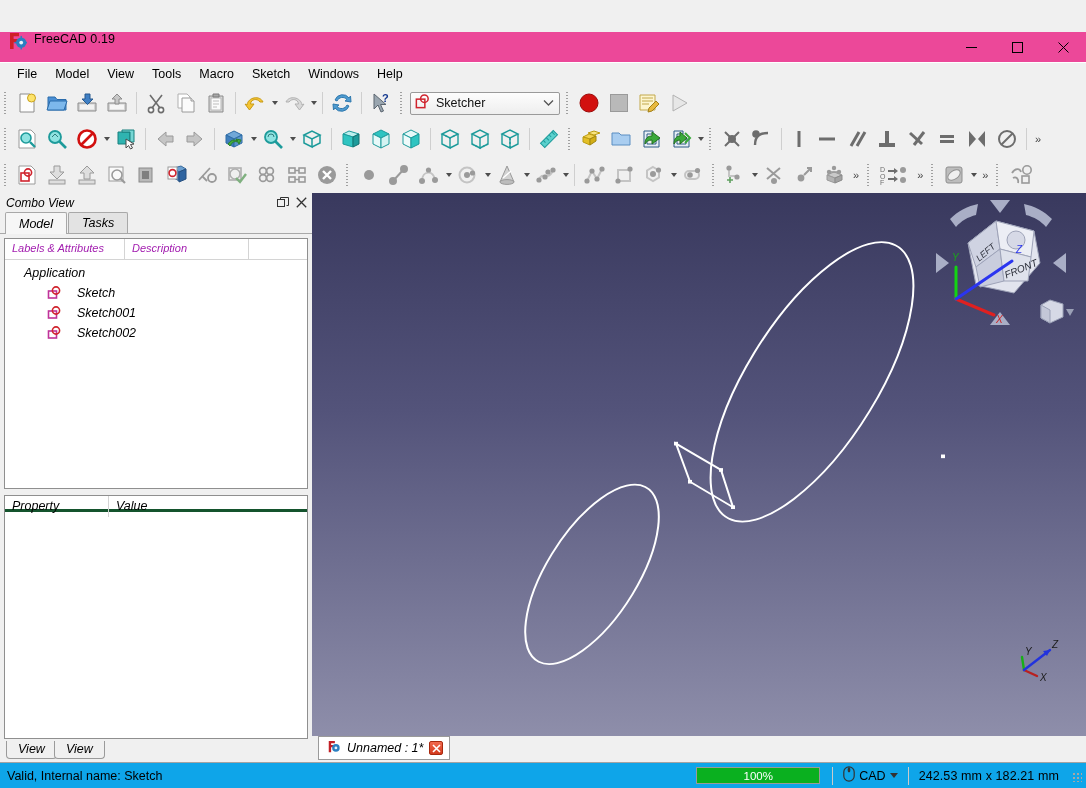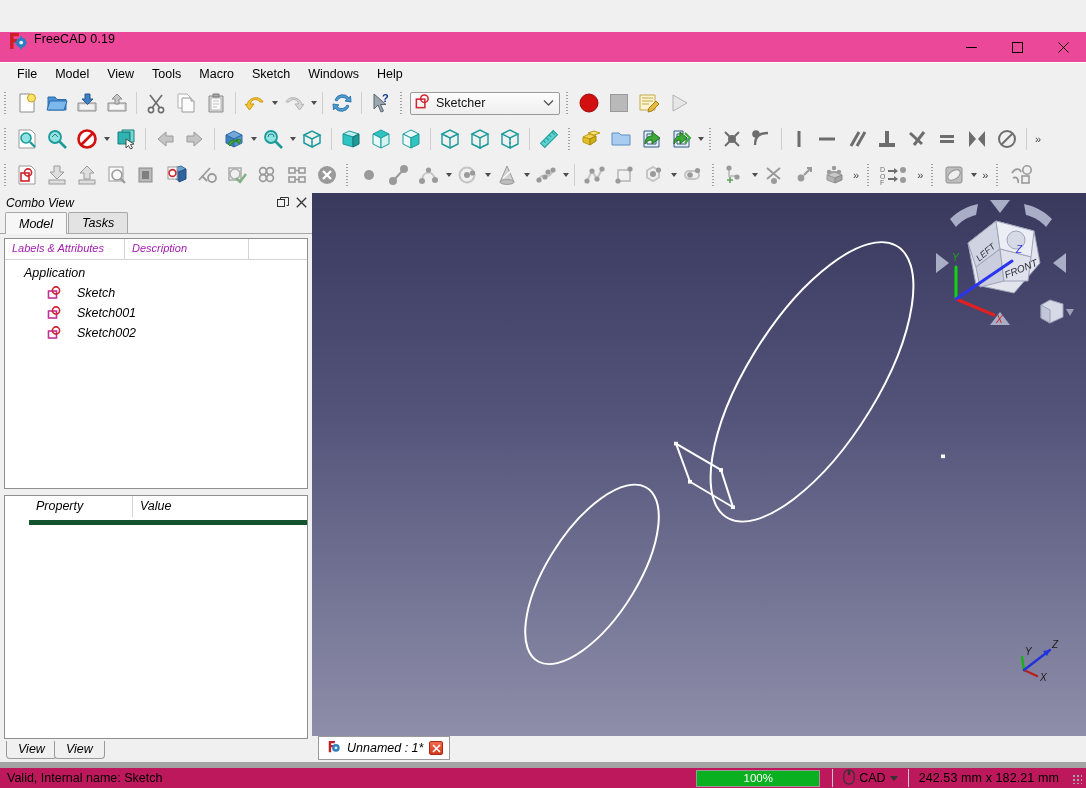--- a/index.html
+++ b/index.html
@@ -79,21 +79,21 @@
   .tree-body { padding: 3px 0 0 0; font-size: 12.5px; }
   .trow { height: 20px; display: flex; align-items: center; padding-left: 7px; white-space: nowrap; }
   .trow.indent1 { padding-left: 8px; }
   .trow.indent2 { padding-left: 40px; }
   .twist { width: 16px; display:flex; align-items:center; justify-content:center; }
   .ticon { width: 20px; display:flex; align-items:center; justify-content:center; }
   .tlabel { margin-left: 12px; }
   .tlabel.bold { font-weight: bold; }
 
   .prop-box { margin: 6px 4px 0 4px; background:#fff; border:1px solid #8f8f8f; flex: 1 1 auto; min-height: 0; }
-  .prop-header { display: flex; height: 29px; border-bottom: 5px solid #14532d; margin-left: 24px; }
+  .prop-header { display: flex; height: 16px; border-bottom: 3px solid #14532d; }
   .ph { font-size: 12.5px; padding: 3px 0 0 7px; border-right: 1px solid #d4d4d4; height: 21px; }
   .ph.c1 { width: 104px; }
   .ph.c2 { flex: 1; border-right: none; }
 
   .vd-tabs { height: 21px; display: flex; align-items: flex-start; padding-left: 6px; margin-top: 2px; }
   .vd-tab {
     position: relative; font-size: 12.5px; padding: 1px 11px 0 11px; height: 18px;
     border: 1px solid #9a9a9a; border-top: none; background: #f0f0f0;
     border-radius: 0 0 4px 4px; transform: skewX(0deg); margin-right: -3px;
   }
@@ -114,22 +114,22 @@
     height: 24px; display: flex; align-items: center; gap: 6px; padding: 0 6px 0 8px;
     background: #fff; border: 1px solid #9a9a9a; font-size: 12.5px; color: #000;
   }
   .doctab .dt-close {
     width: 14px; height: 14px; background: linear-gradient(#f26a4f,#d33a1d); border: 1px solid #a8290f;
     border-radius: 2px; display:flex; align-items:center; justify-content:center;
   }
 
   
   .statusbar {
-    height: 26px; flex: 0 0 26px; display: flex; align-items: center; background: #be185d;
-    border-top: 6px solid #a3a3a3; padding-left: 4px; font-size: 12.5px;
+    height: 26px; flex: 0 0 26px; display: flex; align-items: center; background: #0ea5e9;
+    border-top: 1px solid #a3a3a3; padding-left: 4px; font-size: 12.5px;
   }
   .status-msg { flex: 1; color: #000; padding-left: 3px; }
   .progress {
     width: 124px; height: 17px; border: 1px solid #9a9a9a; background: #fff;
     position: relative; margin-right: 12px;
   }
   .progress .fill { position:absolute; left:0; top:0; bottom:0; width:100%; background:#0ab01f; }
   .progress .ptext {
     position:absolute; inset:0; display:flex; align-items:center; justify-content:center;
     font-size: 11.5px; color:#fff;

